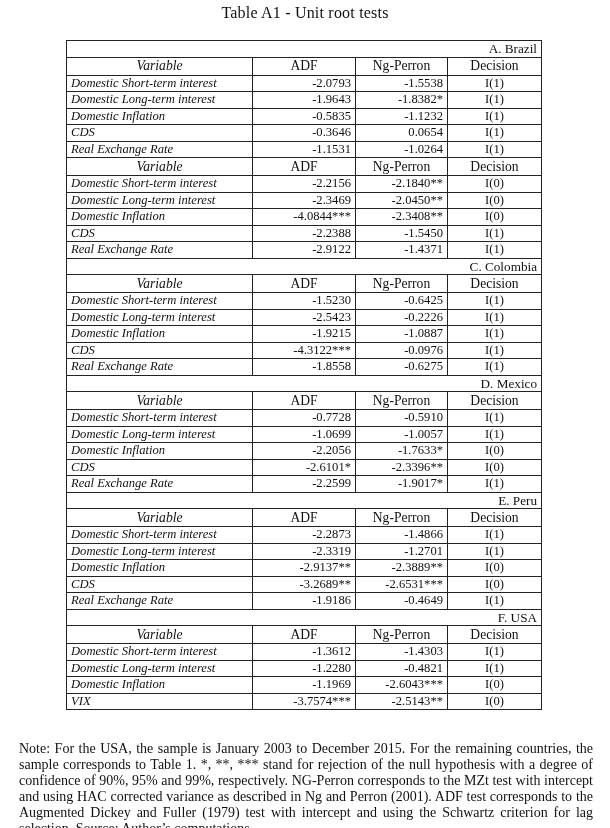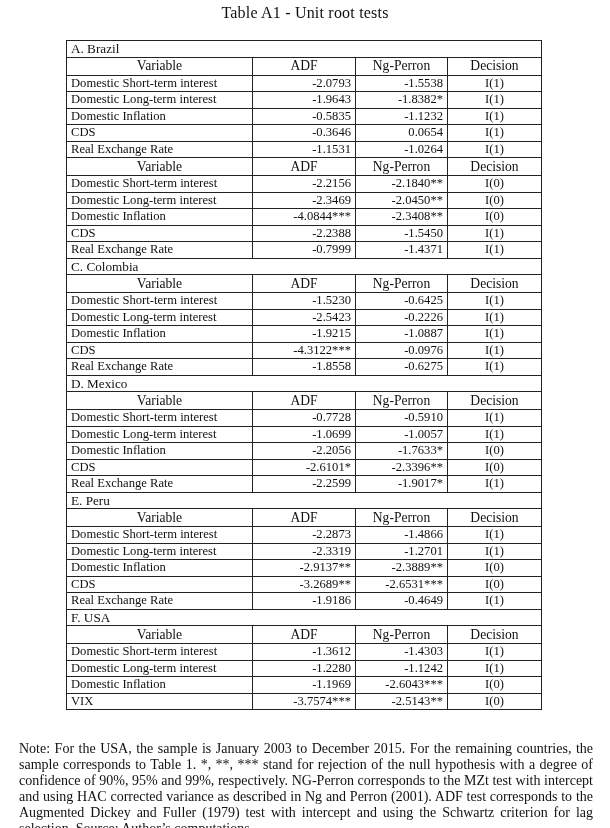--- a/index.html
+++ b/index.html
@@ -11,23 +11,23 @@
     position: absolute; top: 4px; left: 0; width: 610px; text-align: center;
     font-size: 16px; letter-spacing: 0.2px;
   }
   table.main {
     position: absolute; left: 66px; top: 40px; width: 476px;
     border-collapse: collapse; font-size: 12.6px; line-height: 15.5px;
   }
   table.main td {
     border: 1px solid #222; padding: 0 4px; height: 15px; white-space: nowrap;
   }
-  td.sec { text-align: left; font-size: 13.2px; height: 17px; }
+  td.sec { text-align: right; font-size: 13.2px; height: 17px; }
   tr.hdr td { text-align: center; font-size: 13.6px; height: 17px; }
-  td.var { text-align: left; width: 177px; }
+  td.var { text-align: left; width: 177px; font-style: italic; }
   td.adf { text-align: right; width: 94px; }
   td.ng  { text-align: right; width: 83px; }
   td.dec { text-align: center; }
   .note {
     position: absolute; left: 19px; top: 741px; width: 574px;
     font-size: 14px; line-height: 16px; text-align: justify; color: #111;
   }
 </style>
 </head>
 <body>
@@ -100,21 +100,21 @@
         <td class="dec">I(0)</td>
       </tr>
       <tr>
         <td class="var">CDS</td>
         <td class="adf">-2.2388</td>
         <td class="ng">-1.5450</td>
         <td class="dec">I(1)</td>
       </tr>
       <tr>
         <td class="var">Real Exchange Rate</td>
-        <td class="adf">-0.7999</td>
+        <td class="adf">-2.9122</td>
         <td class="ng">-1.4371</td>
         <td class="dec">I(1)</td>
       </tr>
       <tr>
         <td class="sec" colspan="4">C. Colombia</td>
       </tr>
       <tr class="hdr">
         <td class="var" style="text-align: center;">Variable</td>
         <td class="adf" style="text-align: center;">ADF</td>
         <td class="ng" style="text-align: center;">Ng-Perron</td>
@@ -239,21 +239,21 @@
       </tr>
       <tr>
         <td class="var">Domestic Short-term interest</td>
         <td class="adf">-1.3612</td>
         <td class="ng">-1.4303</td>
         <td class="dec">I(1)</td>
       </tr>
       <tr>
         <td class="var">Domestic Long-term interest</td>
         <td class="adf">-1.2280</td>
-        <td class="ng">-1.1242</td>
+        <td class="ng">-0.4821</td>
         <td class="dec">I(1)</td>
       </tr>
       <tr>
         <td class="var">Domestic Inflation</td>
         <td class="adf">-1.1969</td>
         <td class="ng">-2.6043***</td>
         <td class="dec">I(0)</td>
       </tr>
       <tr>
         <td class="var">VIX</td>

